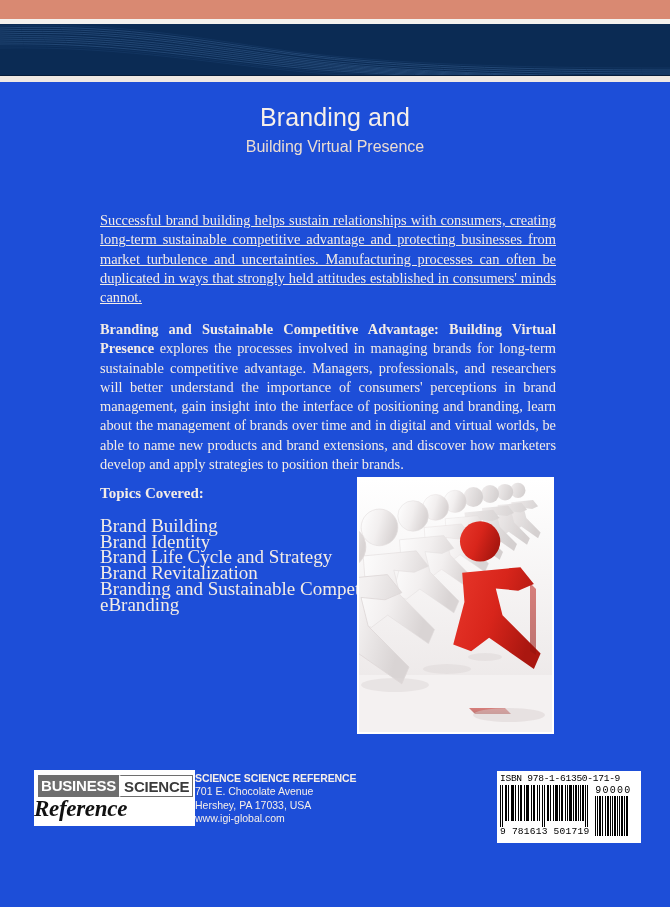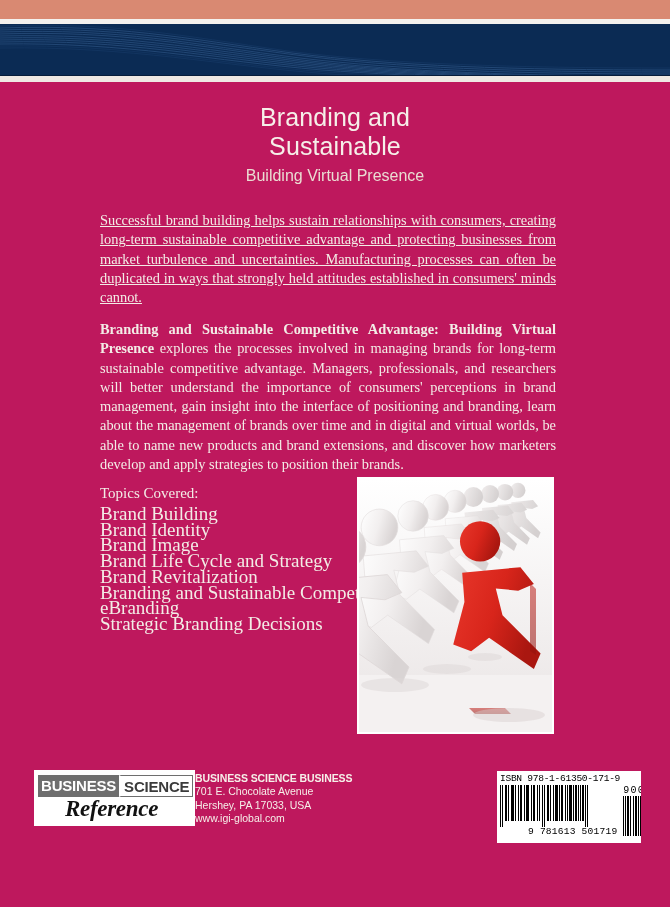--- a/index.html
+++ b/index.html
@@ -4,21 +4,21 @@
 <style>
   html, body {
     margin: 0;
     padding: 0;
     background: #888;
   }
   .cover {
     position: relative;
     width: 670px;
     height: 907px;
-    background: #be185d;
+    background: #1d4ed8;
     overflow: hidden;
     font-family: "Liberation Serif", serif;
   }
 
   
   .band-salmon {
     position: absolute;
     left: 0; top: 0;
     width: 670px; height: 19px;
     background: #d98972;
@@ -97,23 +97,23 @@
   .topics {
     position: absolute;
     left: 100px;
     top: 484px;
     width: 260px;
     color: #f3ece6;
   }
   .topics-head {
     font-family: "Liberation Serif", serif;
     font-size: 15px;
-    font-weight: normal;
+    font-weight: bold;
     line-height: 19px;
-    margin-bottom: 3px;
+    margin-bottom: 15px;
   }
   .topic-item {
     font-family: "Liberation Serif", serif;
     font-size: 19px;
     line-height: 15.7px;
     white-space: nowrap;
   }
 
   
   .photo-frame {
@@ -174,21 +174,21 @@
     padding: 0 3px;
     letter-spacing: -0.2px;
     border-left: 2px solid #ffffff;
     flex: 1;
     border-top: 1px solid #6e6e6e;
     border-right: 1px solid #6e6e6e;
     border-bottom: 1px solid #6e6e6e;
     box-sizing: border-box;
   }
   .logo-reference {
-    text-align: center;
+    text-align: left;
     font-family: "Liberation Serif", serif;
     font-style: italic;
     font-weight: bold;
     font-size: 23px;
     line-height: 25px;
     color: #111111;
     margin: -1px 6px 0 0;
     letter-spacing: -0.3px;
   }
 
@@ -241,21 +241,20 @@
     text-align: left;
   }
   .ean-digits {
     font-family: "Liberation Mono", monospace;
     font-size: 9.6px;
     line-height: 10px;
     letter-spacing: 0.2px;
     color: #000;
     white-space: nowrap;
     margin-top: 0px;
-    margin-left: 28px;
   }
   svg.barbars { display: block; }
 </style>
 </head>
 <body>
 
 <div class="cover">
 
   <div class="band-salmon"></div>
   <div class="band-white-top"></div>
@@ -277,42 +276,39 @@
         <path d="M0,24 C132,22 220,42 330,50 C428,55 534,59 670,59"></path>
         <path d="M0,2 C114,-2 178,11 288,27 C388,40 514,44 670,44"></path>
       </g>
     </svg>
   </div>
   <div class="band-navy-hair"></div>
   <div class="band-white-bot"></div>
 
   <div class="title-block">
     <div class="title-line">Branding and</div>
-    <div class="title-line">Sustainable</div>
     <div class="subtitle">Building Virtual Presence</div>
   </div>
 
   <div class="body-col" id="para1">
     <p class="para">Successful brand building helps sustain relationships with consumers, creating long-term sustainable competitive advantage and protecting businesses from market turbulence and uncertainties. Manufacturing processes can often be duplicated in ways that strongly held attitudes established in consumers' minds cannot.</p>
   </div>
 
   <div class="body-col" id="para2">
     <p class="para"><b>Branding and Sustainable Competitive Advantage: Building Virtual Presence</b><span> explores the processes involved in managing brands for long-term sustainable competitive advantage. Managers, professionals, and researchers will better understand the importance of consumers' perceptions in brand management, gain insight into the interface of positioning and branding, learn about the management of brands over time and in digital and virtual worlds, be able to name new products and brand extensions, and discover how marketers develop and apply strategies to position their brands.</span></p>
   </div>
 
   <div class="topics">
     <div class="topics-head">Topics Covered:</div>
     <div class="topic-item">Brand Building</div>
     <div class="topic-item">Brand Identity</div>
-    <div class="topic-item">Brand Image</div>
     <div class="topic-item">Brand Life Cycle and Strategy</div>
     <div class="topic-item">Brand Revitalization</div>
     <div class="topic-item">Branding and Sustainable Competitive Advantage</div>
     <div class="topic-item">eBranding</div>
-    <div class="topic-item">Strategic Branding Decisions</div>
   </div>
 
   <div class="photo-frame">
     <div class="photo-inner">
       <svg width="193" height="253" viewBox="0 0 193 253" aria-hidden="true">
         <defs>
           <linearGradient id="gFloor" x1="0" y1="0" x2="0" y2="1">
             <stop offset="0%" stop-color="#ffffff"></stop>
             <stop offset="100%" stop-color="#e9e4e4"></stop>
           </linearGradient>
@@ -402,21 +398,21 @@
 
   <div class="logo-box">
     <div class="logo-row1">
       <span class="logo-business">BUSINESS</span>
       <span class="logo-science">SCIENCE</span>
     </div>
     <div class="logo-reference">Reference</div>
   </div>
 
   <div class="address">
-    <div class="strong">BUSINESS SCIENCE BUSINESS</div>
+    <div class="strong">SCIENCE SCIENCE REFERENCE</div>
     <div>701 E. Chocolate Avenue</div>
     <div>Hershey, PA 17033, USA</div>
     <div>www.igi-global.com</div>
   </div>
 
   <div class="barcode-box">
     <div class="isbn-text">ISBN 978-1-61350-171-9</div>
     <div class="bars-row">
       <div class="bars-main">
         <svg class="barbars" width="88" height="42" viewBox="0 0 88 42" aria-hidden="true">

